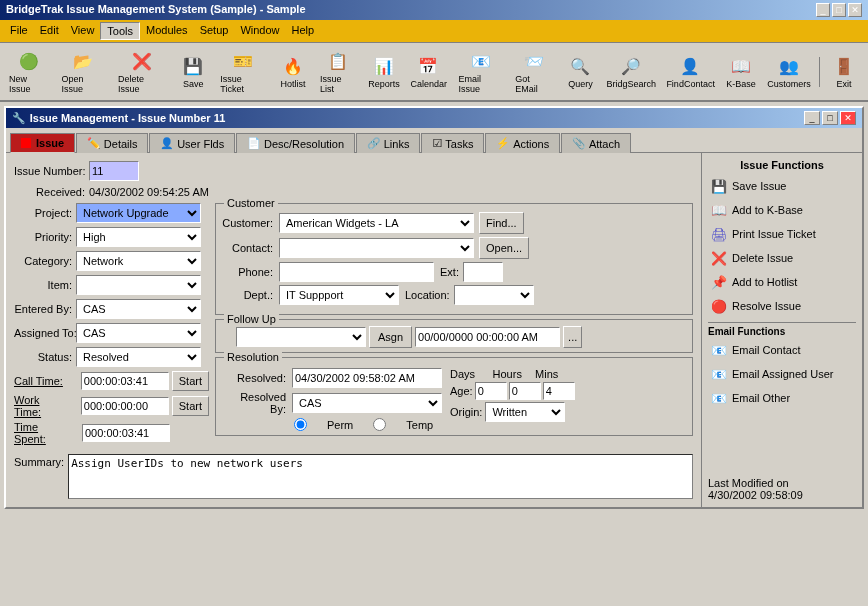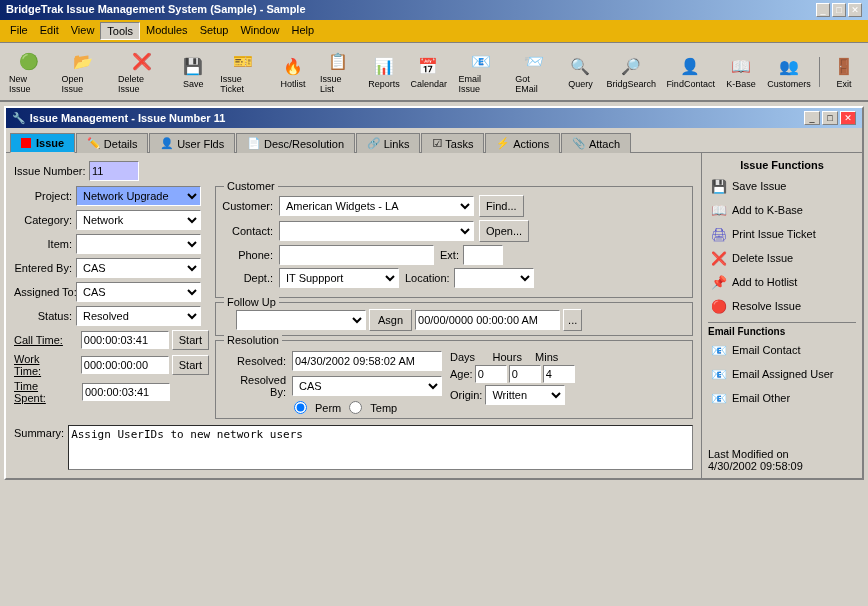--- a/index.html
+++ b/index.html
@@ -104,21 +104,21 @@
       padding: 3px 10px;
       border: 1px solid #808080;
       background: #d4d0c8;
       cursor: pointer;
       font-size: 11px;
       border-bottom: none;
       display: flex; align-items: center; gap: 3px;
       position: relative; top: 1px;
     }
     .tab.active {
-      background: #0ea5e9;
+      background: #b91c1c;
       border-bottom: 1px solid #d4d0c8;
       z-index: 2;
       font-weight: bold;
     }
     .tab:not(.active) { background: #c0bdb5; }
 
     
     .content-area {
       display: flex;
       border-top: 1px solid #808080;
@@ -295,21 +295,21 @@
     }
 
     .last-modified {
       font-size: 11px;
       color: #000;
       margin-top: auto;
       padding-top: 8px;
       text-align: left;
     }
 
-    .radio-group { display: flex; align-items: center; gap: 8px; margin-top: 3px; }
+    .radio-group { display: flex; align-items: center; gap: 20px; margin-top: 3px; }
 
     .customer-row { display: flex; align-items: center; gap: 2px; margin-bottom: 3px; }
     .customer-label { width: 55px; text-align: right; padding-right: 4px; font-size: 11px; }
   </style>
 </head>
 <body>
 
 <div class="title-bar">
   <div class="title-bar-text">BridgeTrak Issue Management System (Sample) - Sample</div>
   <div class="title-bar-controls">
@@ -453,32 +453,42 @@
 
   <div class="content-area">
 
     <div class="left-panel">
 
       <div class="form-row" style="margin-bottom:5px;">
         <span class="form-label" style="width:75px;">Issue Number:</span>
         <input type="text" class="issue-number-field" style="background: rgb(192, 192, 255); width: 50px;" value="11">
       </div>
 
+      <div class="form-row" style="margin-bottom:5px;">
+        <span class="form-label" style="width:75px;">Received:</span>
+        <span class="received-value">04/30/2002 09:54:25 AM</span>
+      </div>
 
       <div style="display:flex; gap:6px;">
 
         <div style="width:195px;">
 
           <div class="form-row">
             <span class="form-label" style="width:62px;">Project:</span>
             <select style="width:125px;background:#88aaff;">
               <option>Network Upgrade</option>
             </select>
           </div>
 
+          <div class="form-row">
+            <span class="form-label" style="width:62px;">Priority:</span>
+            <select style="width:125px;">
+              <option>High</option>
+            </select>
+          </div>
 
           <div class="form-row">
             <span class="form-label" style="width:62px;">Category:</span>
             <select style="width:125px;">
               <option>Network</option>
             </select>
           </div>
 
           <div class="form-row">
             <span class="form-label" style="width:62px;">Item:</span>

